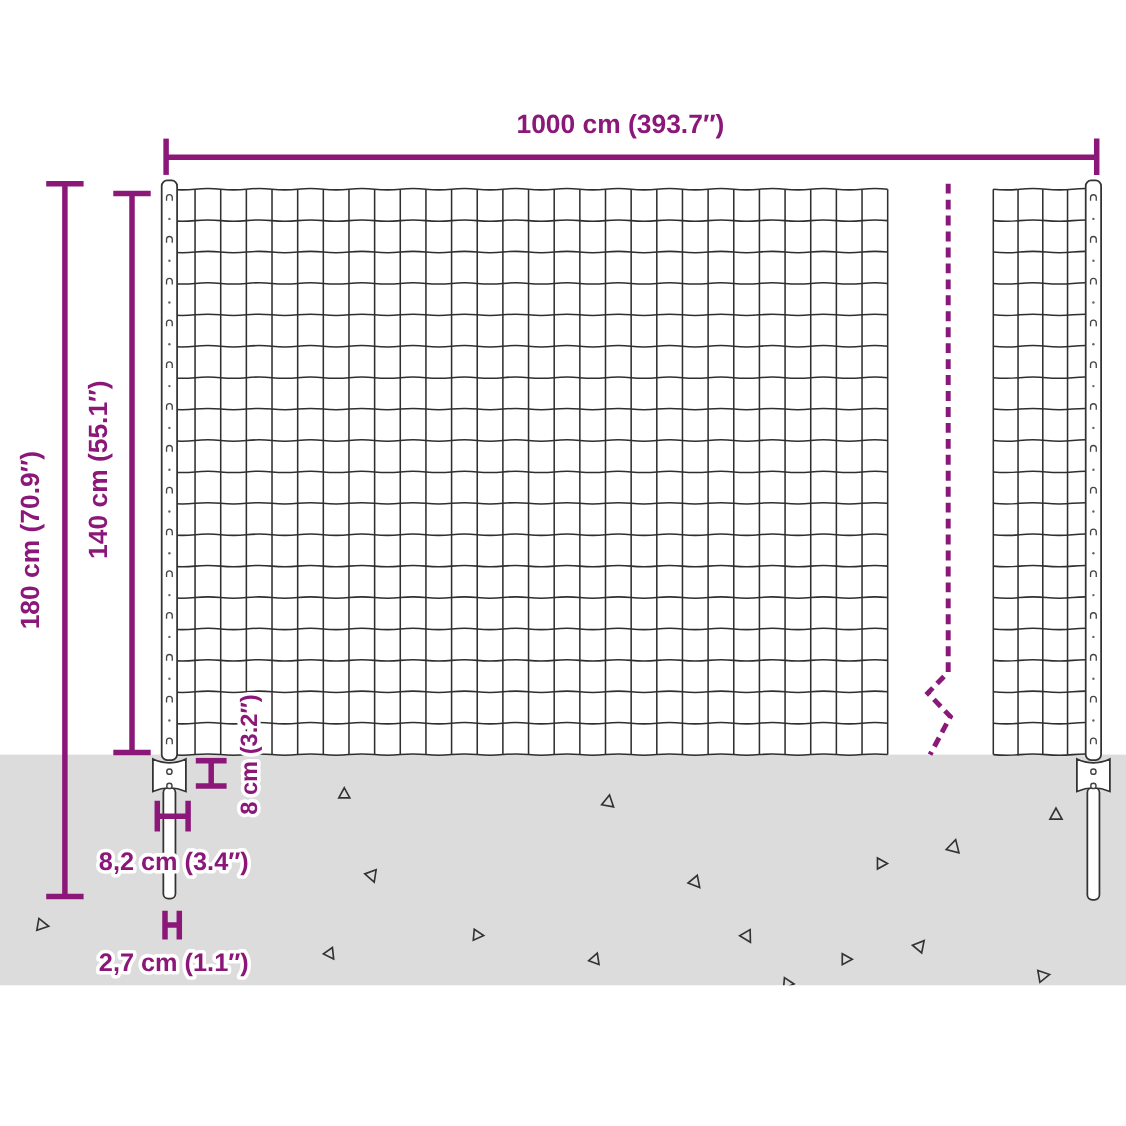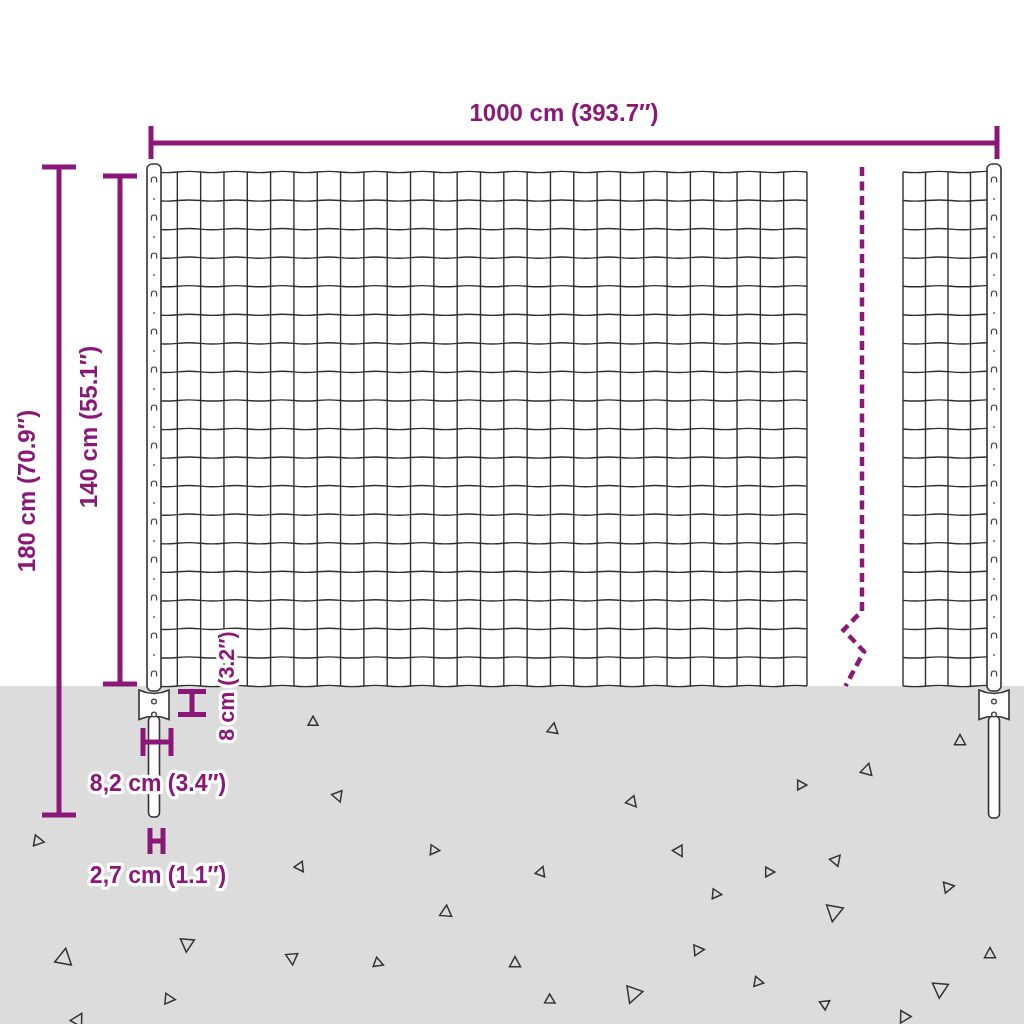--- a/index.html
+++ b/index.html
@@ -3,21 +3,21 @@
 <meta charset="utf-8">
 <style>
   :root{
     --accent:#8b1879;
     --ground:#dcdcdc;
     --wire:#2f2f2f;
     --bg:#ffffff;
     --steel:#ffffff;
   }
   html,body{margin:0;padding:0;background:var(--bg);}
-  .stage{width:1024px;height:1024px;position:relative;overflow:hidden;background:var(--bg);}
+  .stage{width:1024px;height:896px;position:relative;overflow:hidden;background:var(--bg);}
   svg{display:block;}
   .ground-rect{fill:var(--ground);}
   .mesh-wire{stroke:var(--wire);stroke-width:1.4;fill:none;}
   .post-body{fill:var(--steel);stroke:#333;stroke-width:1.6;}
   .post-mark{stroke:#444;stroke-width:1.2;fill:none;}
   .post-dot{fill:#666;}
   .plate{fill:var(--steel);stroke:#333;stroke-width:1.6;}
   .plate-hole{fill:var(--steel);stroke:#444;stroke-width:1.3;}
   .spike{fill:var(--steel);stroke:#333;stroke-width:1.6;}
   .dim{stroke:var(--accent);stroke-width:5;fill:none;stroke-linecap:butt;}

